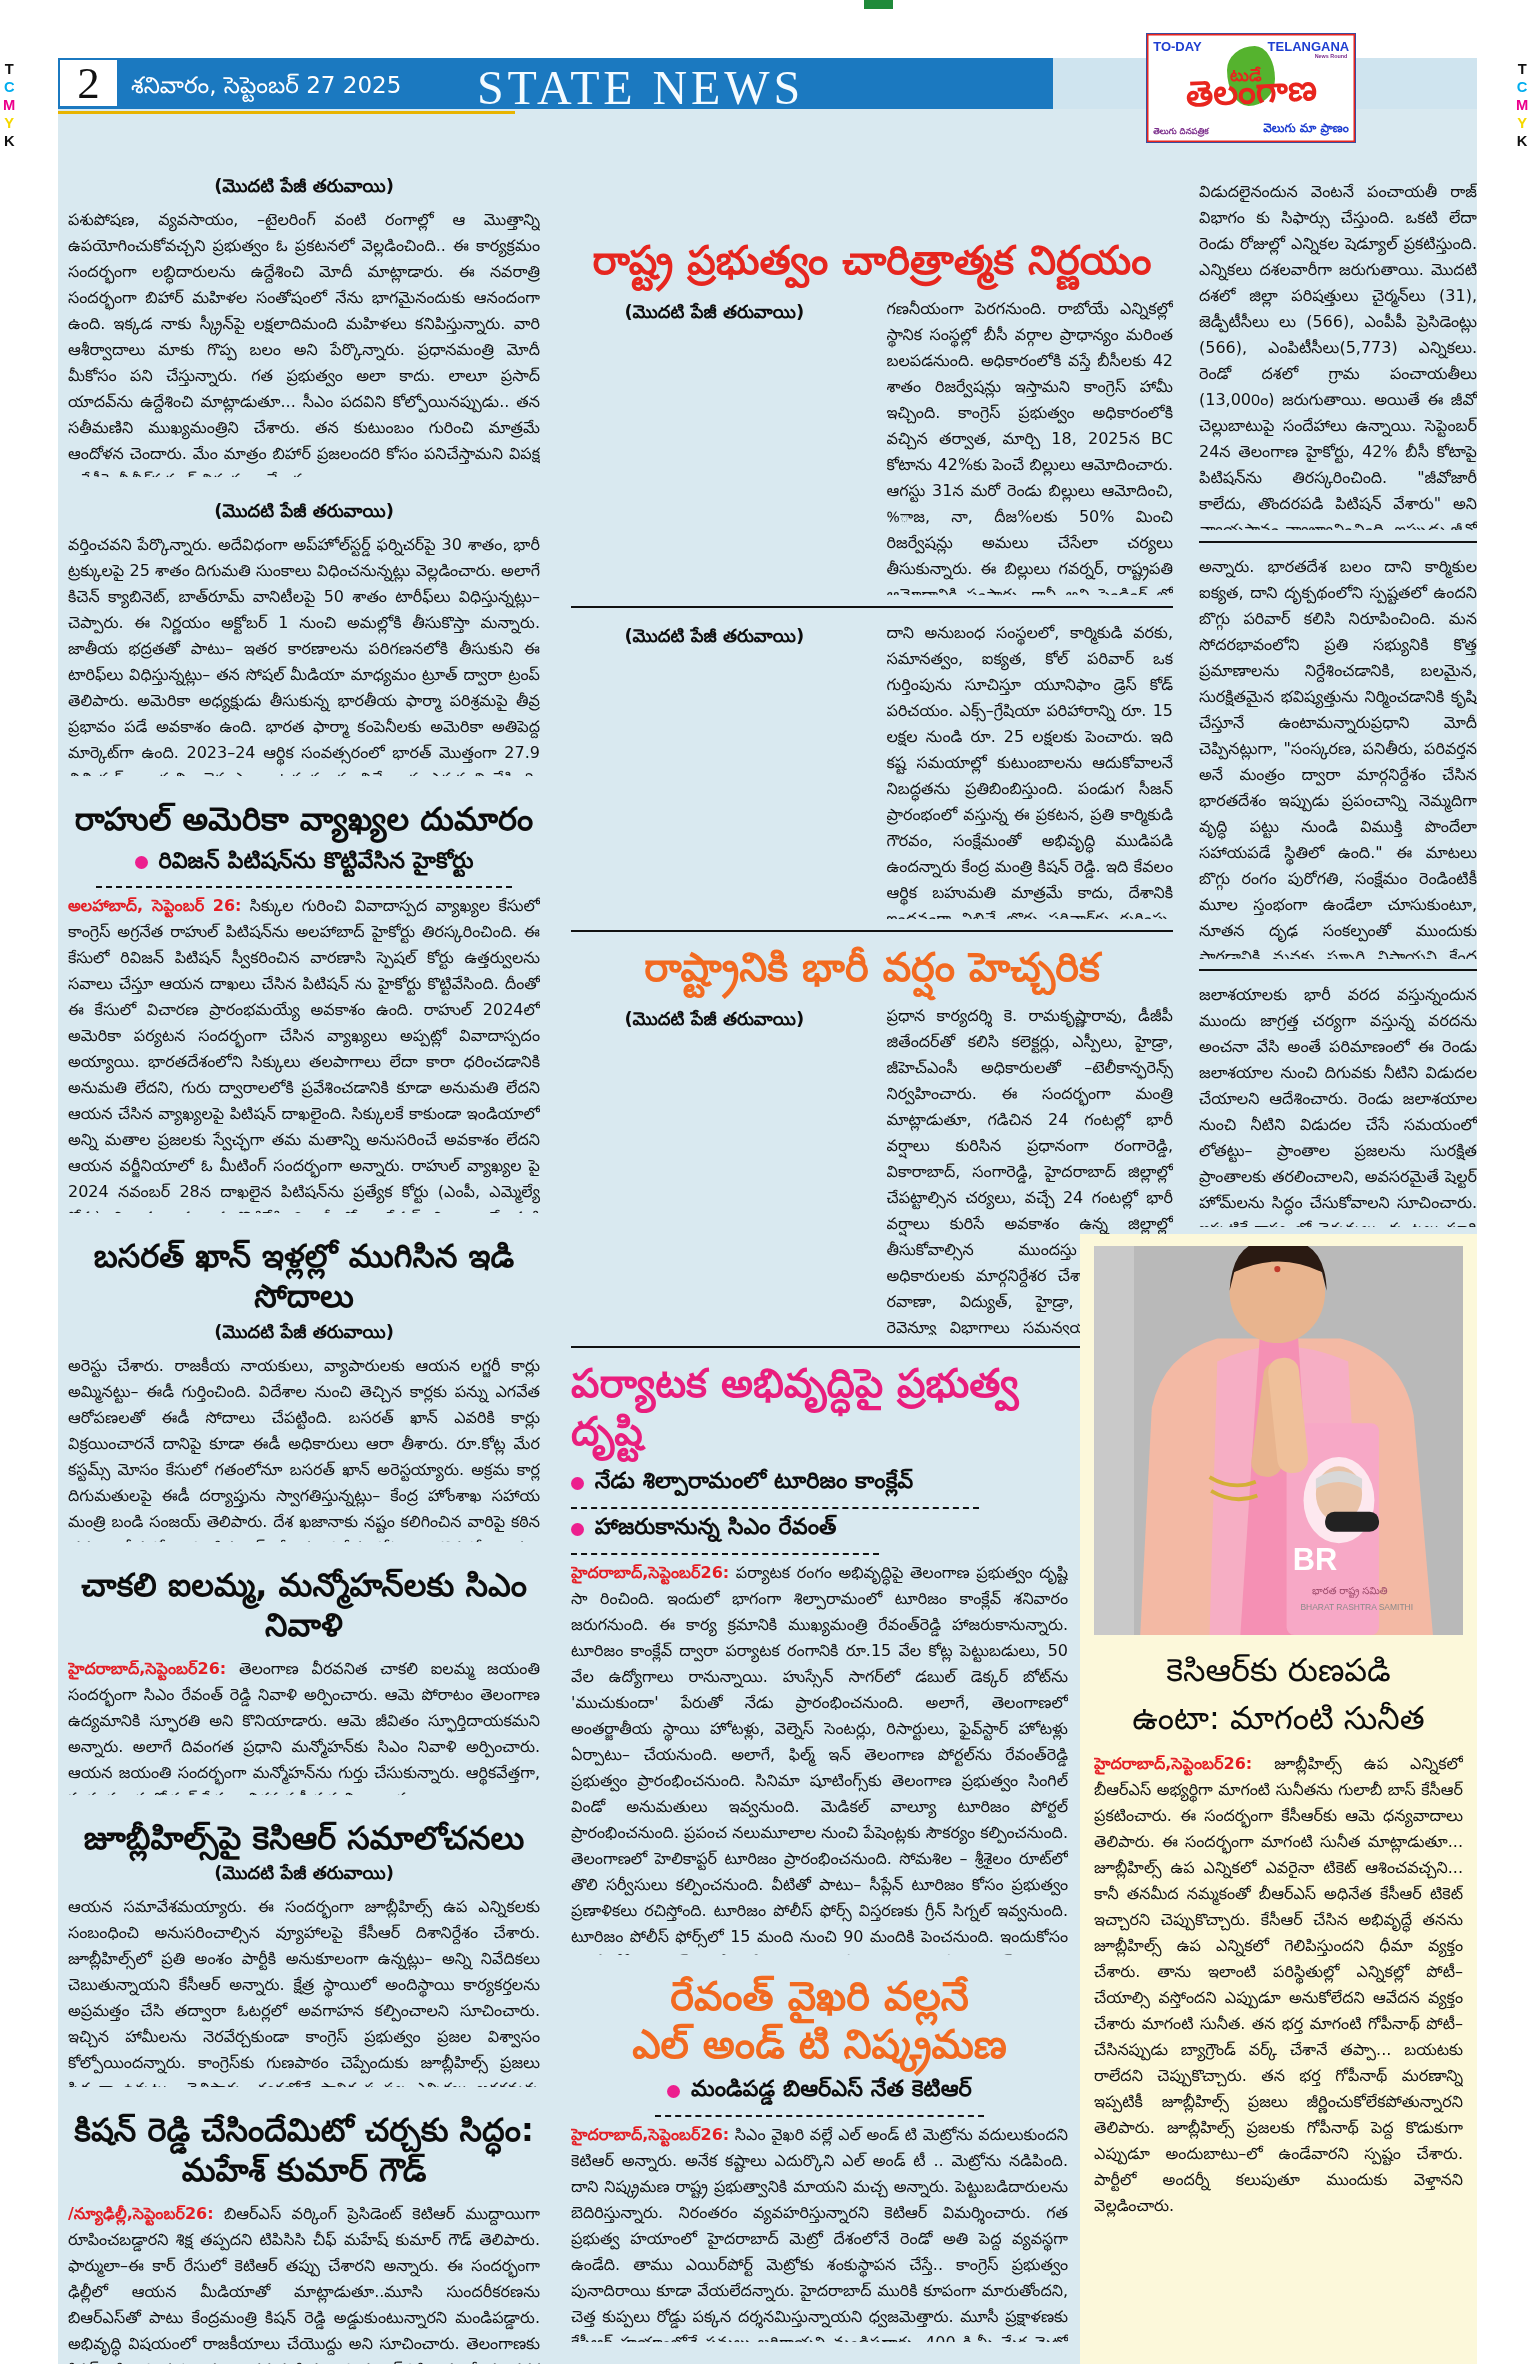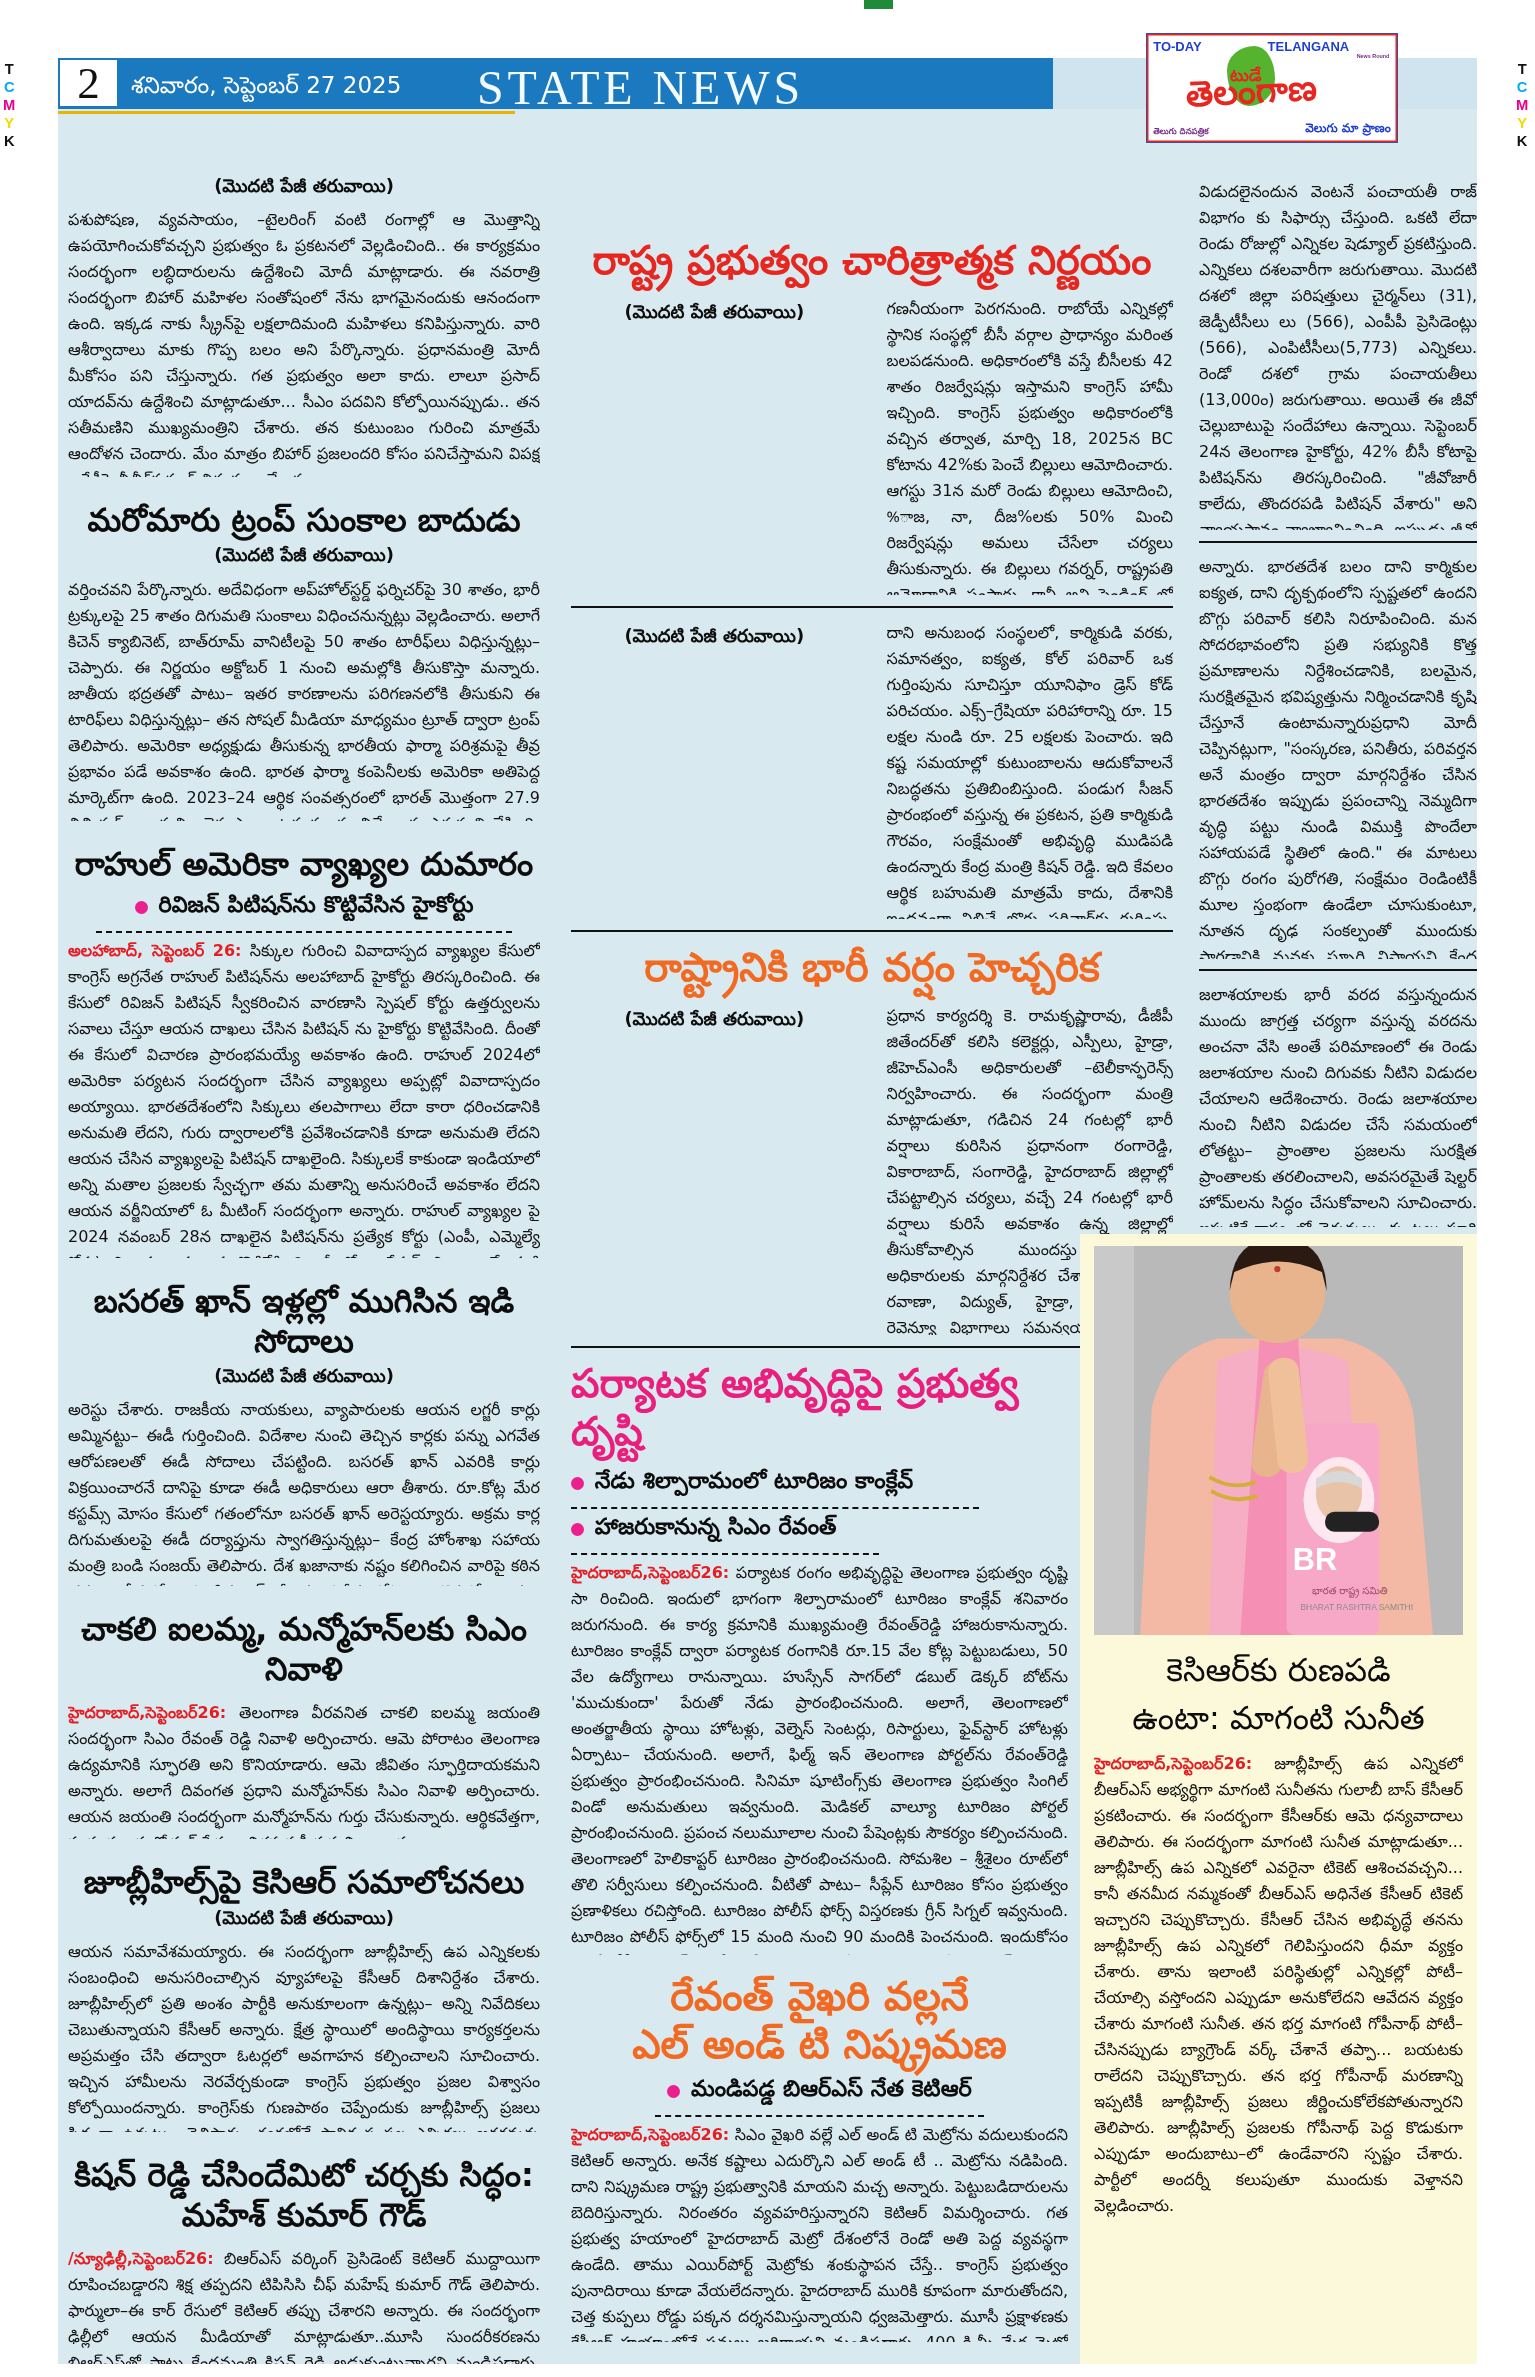--- a/index.html
+++ b/index.html
@@ -20,21 +20,21 @@
   .hdr-light{position:absolute;left:1053px;top:58px;width:424px;height:51px;background:#cfe4ef;}
   .pagenum-box{position:absolute;left:60px;top:60px;width:57px;height:46px;background:#ffffff;
                display:flex;align-items:center;justify-content:center;
                font:400 45px "Liberation Serif",serif;color:#111;}
   .hdr-date{position:absolute;left:131px;top:72px;color:#ffffff;font-weight:normal;font-size:23px;}
   .hdr-title{position:absolute;left:332px;top:60px;width:617px;text-align:center;color:#f4fbff;
              font-family:"Liberation Serif",serif;font-size:48px;letter-spacing:3.9px;font-weight:400;}
   .gold-line{position:absolute;left:58px;top:111px;width:457px;height:3.1px;background:#e8b400;}
   
   .logo{position:absolute;left:1146px;top:33px;width:208px;height:108px;background:#ffffff;
-        border:1.5px solid #3b4da0;box-shadow:inset 0 0 0 1.5px #e8251e;overflow:hidden;padding-left:42px;}
+        border:1.5px solid #3b4da0;box-shadow:inset 0 0 0 1.5px #e8251e;overflow:hidden;}
   .logo-row{position:absolute;left:6.2px;top:4.6px;width:196px;display:flex;justify-content:space-between;
             font:bold 13px "Liberation Sans",sans-serif;color:#1f3fd0;}
   .logo-sub-en{position:absolute;right:7.7px;top:18.5px;font:bold 5.4px "Liberation Sans",sans-serif;color:#7b2d8b;}
   .logo-map{position:absolute;left:80px;top:12.3px;width:48px;height:60px;background:#55b32e;
             border-radius:58% 42% 55% 45% / 40% 55% 45% 60%;}
   .logo-map-label{position:absolute;left:83px;top:31px;color:#e8251e;font-weight:bold;font-size:17px;}
   .logo-script{position:absolute;left:4.6px;top:37px;width:199px;text-align:center;color:#e8251e;
                font-weight:bold;font-size:35px;transform:rotate(-3deg);}
   .logo-bl{position:absolute;left:6.2px;bottom:3.9px;font-size:8.5px;font-weight:bold;color:#7b2d8b;}
   .logo-br{position:absolute;right:6.2px;bottom:3.9px;font-size:12px;font-weight:bold;color:#1f3fd0;}
@@ -112,21 +112,20 @@
   </div>
 
   <div class="left-col">
 
     <div class="art">
       <div class="cont">(మొదటి పేజీ తరువాయి)</div>
       <div class="body" style="max-height:270px">పశుపోషణ, వ్యవసాయం, –టైలరింగ్ వంటి రంగాల్లో ఆ మొత్తాన్ని ఉపయోగించుకోవచ్చని ప్రభుత్వం ఓ ప్రకటనలో వెల్లడించింది.. ఈ కార్యక్రమం సందర్భంగా లబ్ధిదారులను ఉద్దేశించి మోదీ మాట్లాడారు. ఈ నవరాత్రి సందర్భంగా బిహార్ మహిళల సంతోషంలో నేను భాగమైనందుకు ఆనందంగా ఉంది. ఇక్కడ నాకు స్క్రీన్‌పై లక్షలాదిమంది మహిళలు కనిపిస్తున్నారు. వారి ఆశీర్వాదాలు మాకు గొప్ప బలం అని పేర్కొన్నారు. ప్రధానమంత్రి మోదీ మీకోసం పని చేస్తున్నారు. గత ప్రభుత్వం అలా కాదు. లాలూ ప్రసాద్ యాదవ్‌ను ఉద్దేశించి మాట్లాడుతూ... సీఎం పదవిని కోల్పోయినప్పుడు.. తన సతీమణిని ముఖ్యమంత్రిని చేశారు. తన కుటుంబం గురించి మాత్రమే ఆందోళన చెందారు. మేం మాత్రం బిహార్ ప్రజలందరి కోసం పనిచేస్తామని విపక్ష ఆర్జేడీపై నీతీశ్‌కుమార్ విమర్శలు చేశారు.</div>
     </div>
 
     <div class="art">
-      <div class="hl left-hl">మరోమారు ట్రంప్ సుంకాల బాదుడు</div>
       <div class="cont">(మొదటి పేజీ తరువాయి)</div>
       <div class="body" style="max-height:244px">వర్తించవని పేర్కొన్నారు. అదేవిధంగా అప్‌హోల్‌స్టర్డ్ ఫర్నిచర్‌పై 30 శాతం, భారీ ట్రక్కులపై 25 శాతం దిగుమతి సుంకాలు విధించనున్నట్లు వెల్లడించారు. అలాగే కిచెన్ క్యాబినెట్, బాత్‌రూమ్ వానిటీలపై 50 శాతం టారీఫ్‌లు విధిస్తున్నట్లు– చెప్పారు. ఈ నిర్ణయం అక్టోబర్ 1 నుంచి అమల్లోకి తీసుకొస్తా మన్నారు. జాతీయ భద్రతతో పాటు– ఇతర కారణాలను పరిగణనలోకి తీసుకుని ఈ టారిఫ్‌లు విధిస్తున్నట్లు– తన సోషల్ మీడియా మాధ్యమం ట్రూత్ ద్వారా ట్రంప్ తెలిపారు. అమెరికా అధ్యక్షుడు తీసుకున్న భారతీయ ఫార్మా పరిశ్రమపై తీవ్ర ప్రభావం పడే అవకాశం ఉంది. భారత ఫార్మా కంపెనీలకు అమెరికా అతిపెద్ద మార్కెట్‌గా ఉంది. 2023–24 ఆర్థిక సంవత్సరంలో భారత్ మొత్తంగా 27.9 బిలియన్ డాలర్ల విలువైన ఫార్మా ఉత్పత్తులను విదేశాలకు ఎగుమతి చేసింది. ఇందులో 8.7 బిలియన్ డాలర్ల విలువైన ఔషధాలు అమెరికాకే ఎగుమతి అయ్యాయి. అంటే మొత్తం ఎగుతుల్లో ఇది 31 శాతం. ఇక అగ్రరాజ్యంలో ఉపయోగించే జనరిక్ ఔషధాల్లో 45 శాతం, బయోసిమిలర్ ఔషధాల్లో 15 శాతం మన దేశం నుంచి సరఫరా చేసినవే కావడం గమనార్హం.</div>
     </div>
 
     <div class="art">
       <div class="hl left-hl">రాహుల్ అమెరికా వ్యాఖ్యల దుమారం</div>
       <div class="bullet-row" style="justify-content:center;margin-top:7.7px;">
         <span class="dot"></span>
         <span>రివిజన్ పిటిషన్‌ను కొట్టివేసిన హైకోర్టు</span>
       </div>

